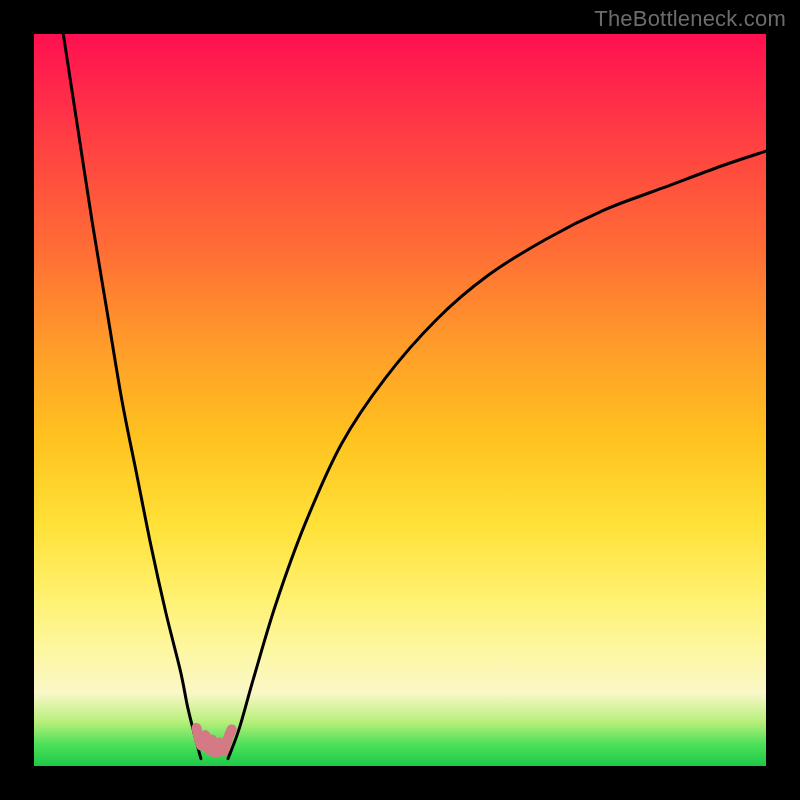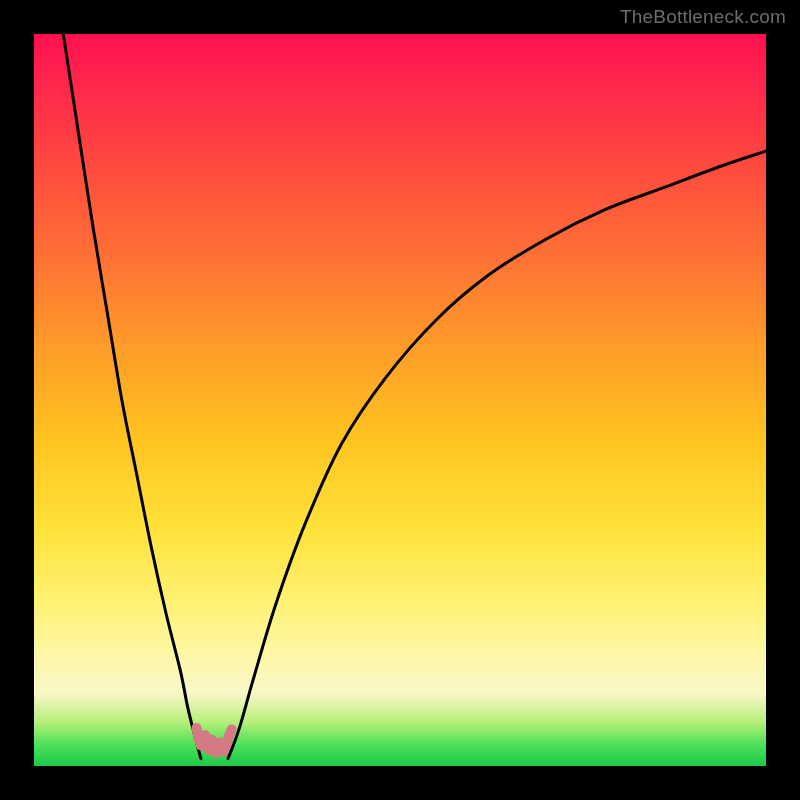--- a/index.html
+++ b/index.html
@@ -41,21 +41,21 @@
       #b6ef7a 94%,
       #4fe05a 97%,
       #1cc948 100%
     );
   }
   .watermark {
     position: absolute;
     top: 6px;
     right: 14px;
     color: #6c6c6c;
-    font-size: 19px;
+    font-size: 22px;
     font-weight: 400;
     letter-spacing: 0.2px;
     user-select: none;
   }
   svg.curves {
     position: absolute;
     top: 0;
     left: 0;
     width: 732px;
     height: 732px;

